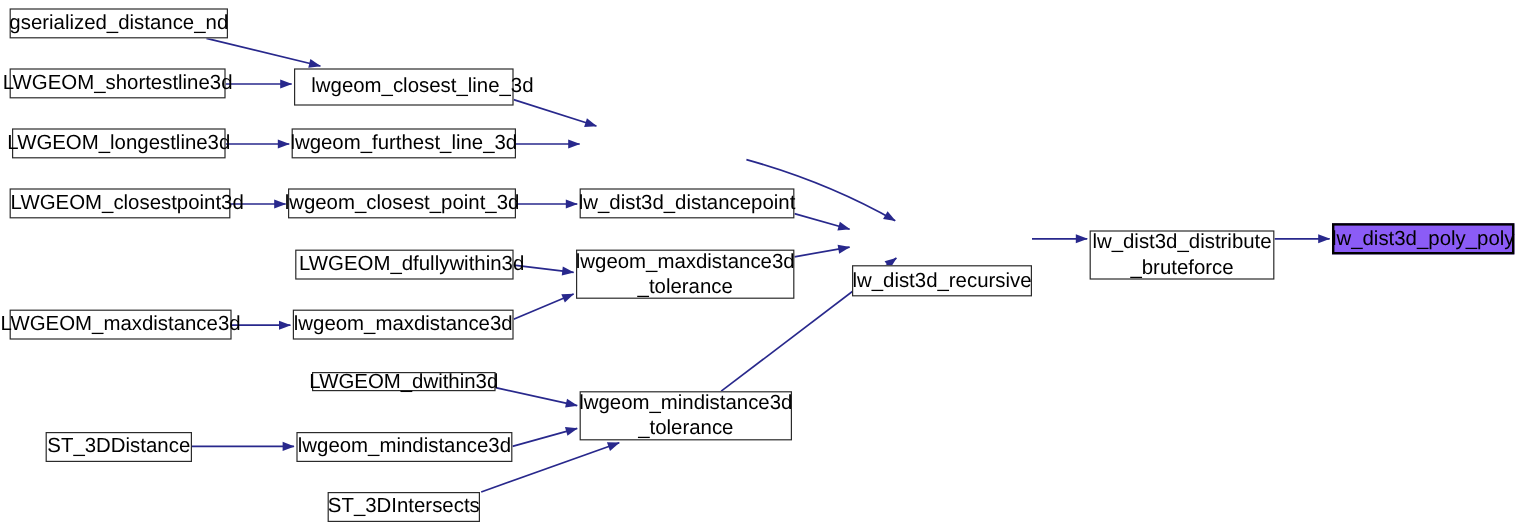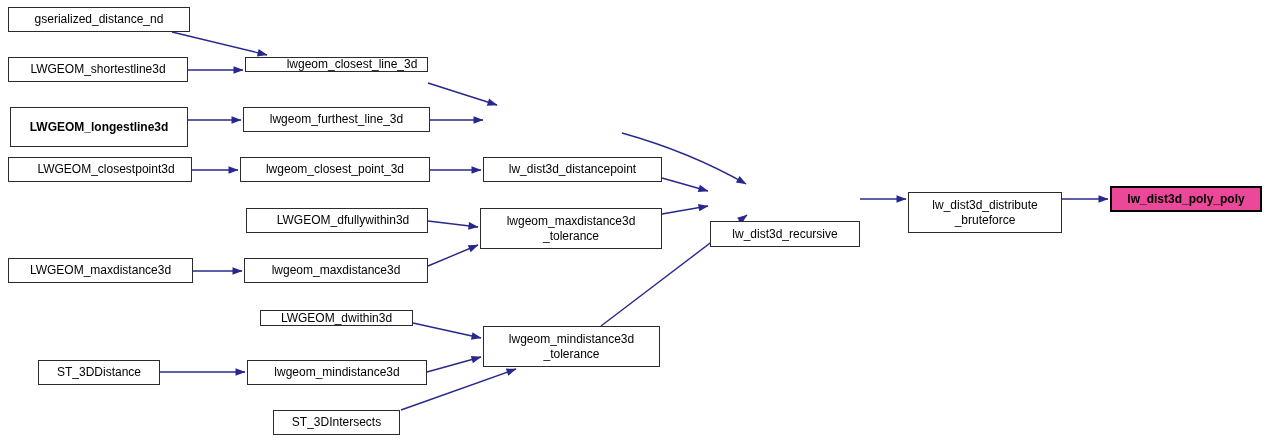--- a/index.html
+++ b/index.html
@@ -22,32 +22,31 @@
     stroke-width: 1.4;
   }
   .node {
     position: absolute;
     box-sizing: border-box;
     background: #ffffff;
     border: 1.5px solid #2b2b2b;
     display: flex;
     align-items: center;
     justify-content: center;
-    font-size: 12px;
+    font-size: 17px;
     line-height: 1.22;
     color: #000000;
     text-align: center;
     white-space: pre-line;
     cursor: pointer;
   }
   .node.highlight {
-    background: #ec4899;
+    background: #8b5cf6;
     border: 2px solid #000000;
     cursor: default;
-    font-weight: bold;
   }
 </style>
 </head>
 <body>
 
 <div class="canvas">
 
   <svg class="edge-layer">
     <defs>
       <marker id="arr" markerWidth="12" markerHeight="10" refX="10.5" refY="5" orient="auto" markerUnits="userSpaceOnUse">
@@ -71,22 +70,22 @@
     <path class="edge" d="M160,372 L245,372" marker-end="url(#arr)"></path>
     <path class="edge" d="M427,372 L481,357" marker-end="url(#arr)"></path>
     <path class="edge" d="M401,410 L516,369" marker-end="url(#arr)"></path>
     <path class="edge" d="M601,326 L747,215" marker-end="url(#arr)"></path>
     <path class="edge" d="M860,199 L906,199" marker-end="url(#arr)"></path>
     <path class="edge" d="M1062,199 L1108,199" marker-end="url(#arr)"></path>
   </svg>
 
   <div class="node" style="left:8px;   top:7px;   width:182px; height:25px;">gserialized_distance_nd</div>
   <div class="node" style="left:8px;   top:57px;  width:180px; height:25px;">LWGEOM_shortestline3d</div>
-  <div class="node" style="left:245px; top:57px;  width:183px; height:15px;padding-left:31px;">lwgeom_closest_line_3d</div>
-  <div class="node" style="left:10px;  top:107px; width:178px; height:40px;font-weight:bold;">LWGEOM_longestline3d</div>
+  <div class="node" style="left:245px; top:57px;  width:183px; height:31px;padding-left:31px;">lwgeom_closest_line_3d</div>
+  <div class="node" style="left:10px;  top:107px; width:178px; height:25px;">LWGEOM_longestline3d</div>
   <div class="node" style="left:243px; top:107px; width:187px; height:25px;">lwgeom_furthest_line_3d</div>
   <div class="node" style="left:8px;   top:157px; width:184px; height:25px;padding-left:12px;">LWGEOM_closestpoint3d</div>
   <div class="node" style="left:240px; top:157px; width:190px; height:25px;">lwgeom_closest_point_3d</div>
   <div class="node" style="left:483px; top:157px; width:179px; height:25px;">lw_dist3d_distancepoint</div>
   <div class="node" style="left:246px; top:208px; width:182px; height:25px;padding-left:12px;">LWGEOM_dfullywithin3d</div>
   <div class="node" style="left:480px; top:208px; width:182px; height:41px;">lwgeom_maxdistance3d
 _tolerance</div>
   <div class="node" style="left:8px;   top:258px; width:185px; height:25px;">LWGEOM_maxdistance3d</div>
   <div class="node" style="left:244px; top:258px; width:184px; height:25px;">lwgeom_maxdistance3d</div>
   <div class="node" style="left:260px; top:310px; width:153px; height:16px;">LWGEOM_dwithin3d</div>

